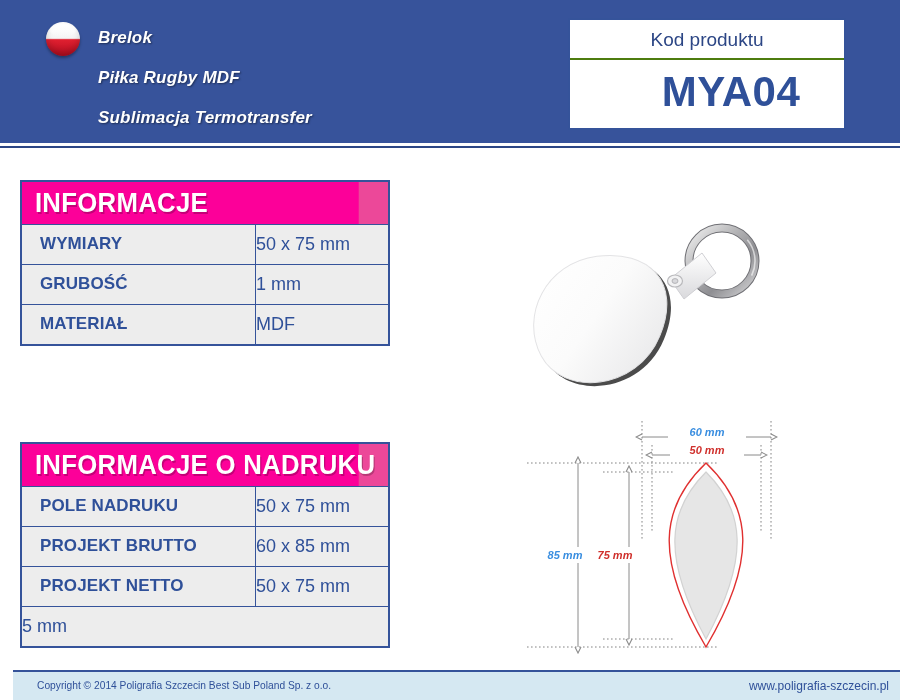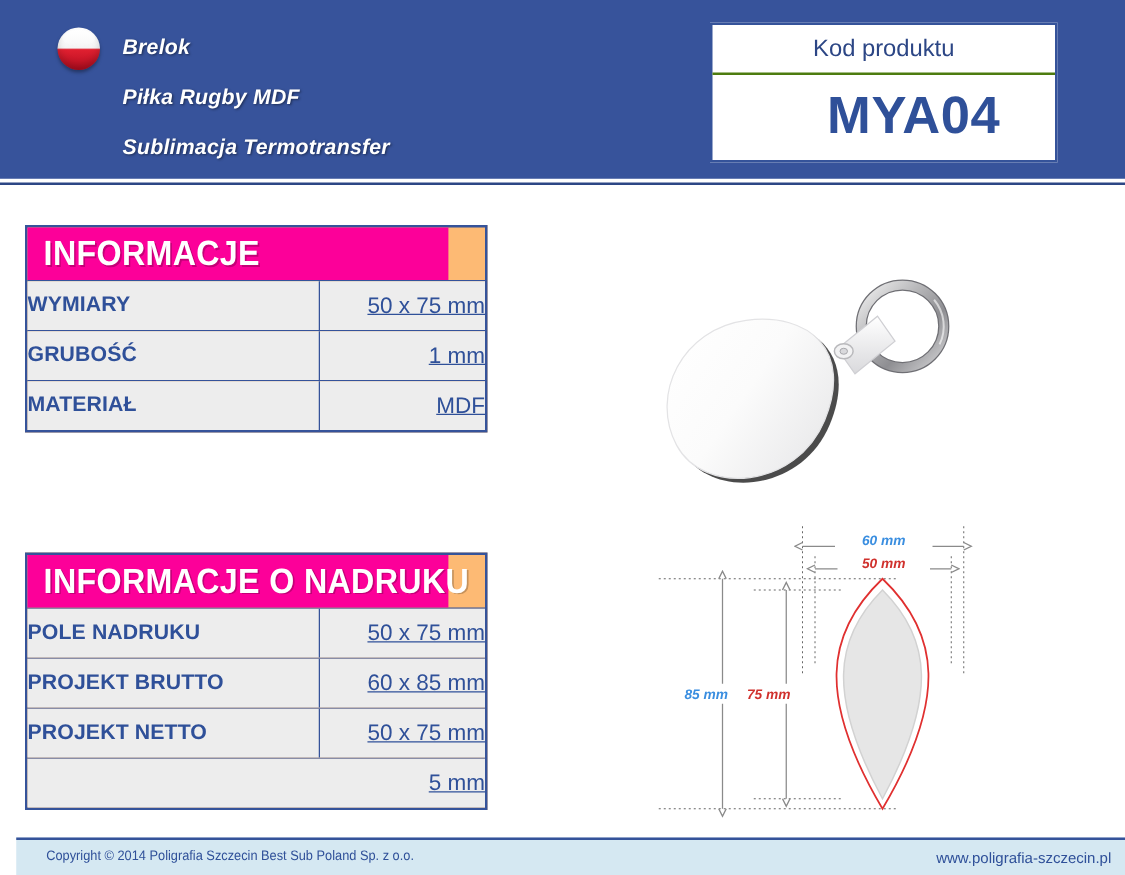--- a/index.html
+++ b/index.html
@@ -90,21 +90,21 @@
     color: #2f5099;
     letter-spacing: 0.5px;
     padding-left: 48px;
   }
 
   
   .spec-table {
     position: absolute;
     border: 2px solid #35539a;
     box-sizing: border-box;
-    background: #fdba74;
+    background: #ec4899;
   }
   #table-informacje { left: 20px; top: 180px; width: 370px; }
   #table-nadruku    { left: 20px; top: 442px; width: 370px; }
 
   .spec-header {
     background: #fc0099;
     height: 42px;
     line-height: 42px;
     padding: 0 0 0 14px;
     color: #ffffff;
@@ -124,36 +124,36 @@
     box-sizing: border-box;
   }
   .spec-row:first-of-type { border-top: 2px solid #35539a; }
   .spec-label {
     flex: 0 0 234px;
     background: #ededed;
     color: #2f5099;
     font-size: 17px;
     font-weight: bold;
     line-height: 38px;
+    padding-left: 18px;
     letter-spacing: 0.1px;
     border-right: 1.5px solid #35539a;
     box-sizing: border-box;
     white-space: nowrap;
     overflow: hidden;
   }
   .spec-value {
     flex: 1 1 auto;
     background: #ededed;
     color: #2f5099;
     font-size: 18px;
     line-height: 38px;
-    text-align: right;
-    box-sizing: border-box;
-    white-space: nowrap;
-    text-decoration: underline;
+    text-align: left;
+    box-sizing: border-box;
+    white-space: nowrap;
   }
 
   
   .photo {
     position: absolute;
     left: 520px; top: 215px;
     width: 280px; height: 185px;
   }
 
   

